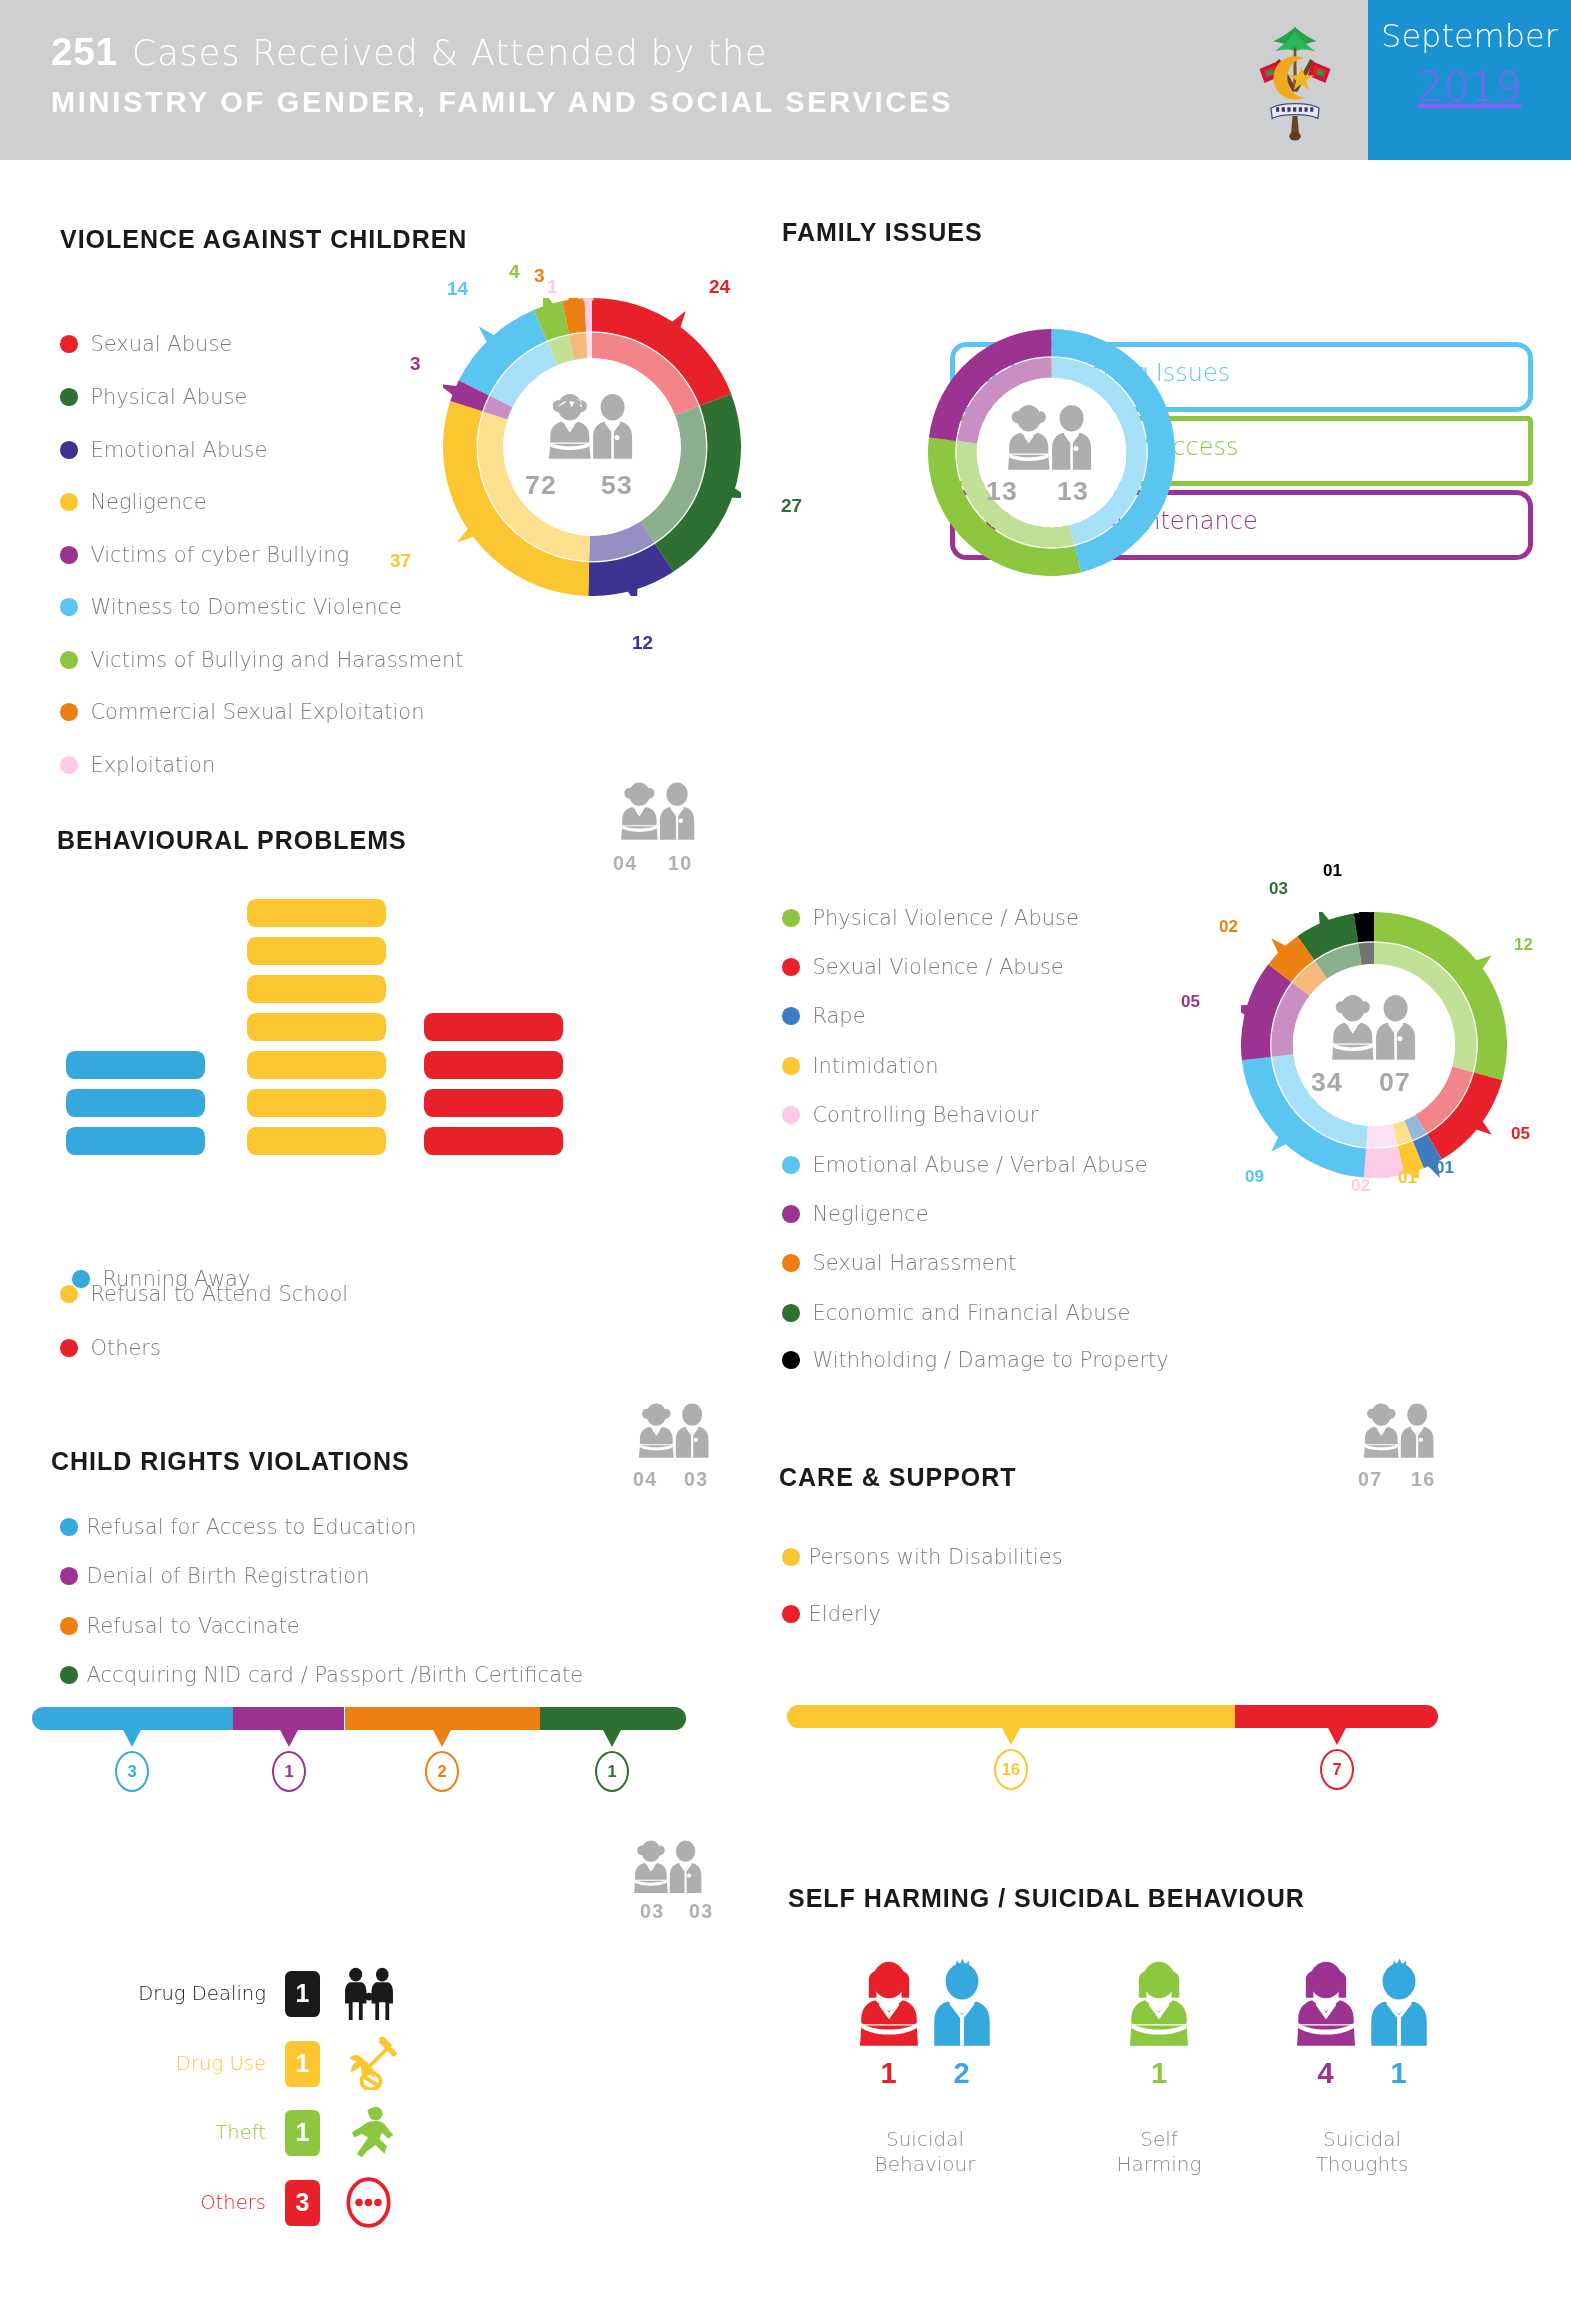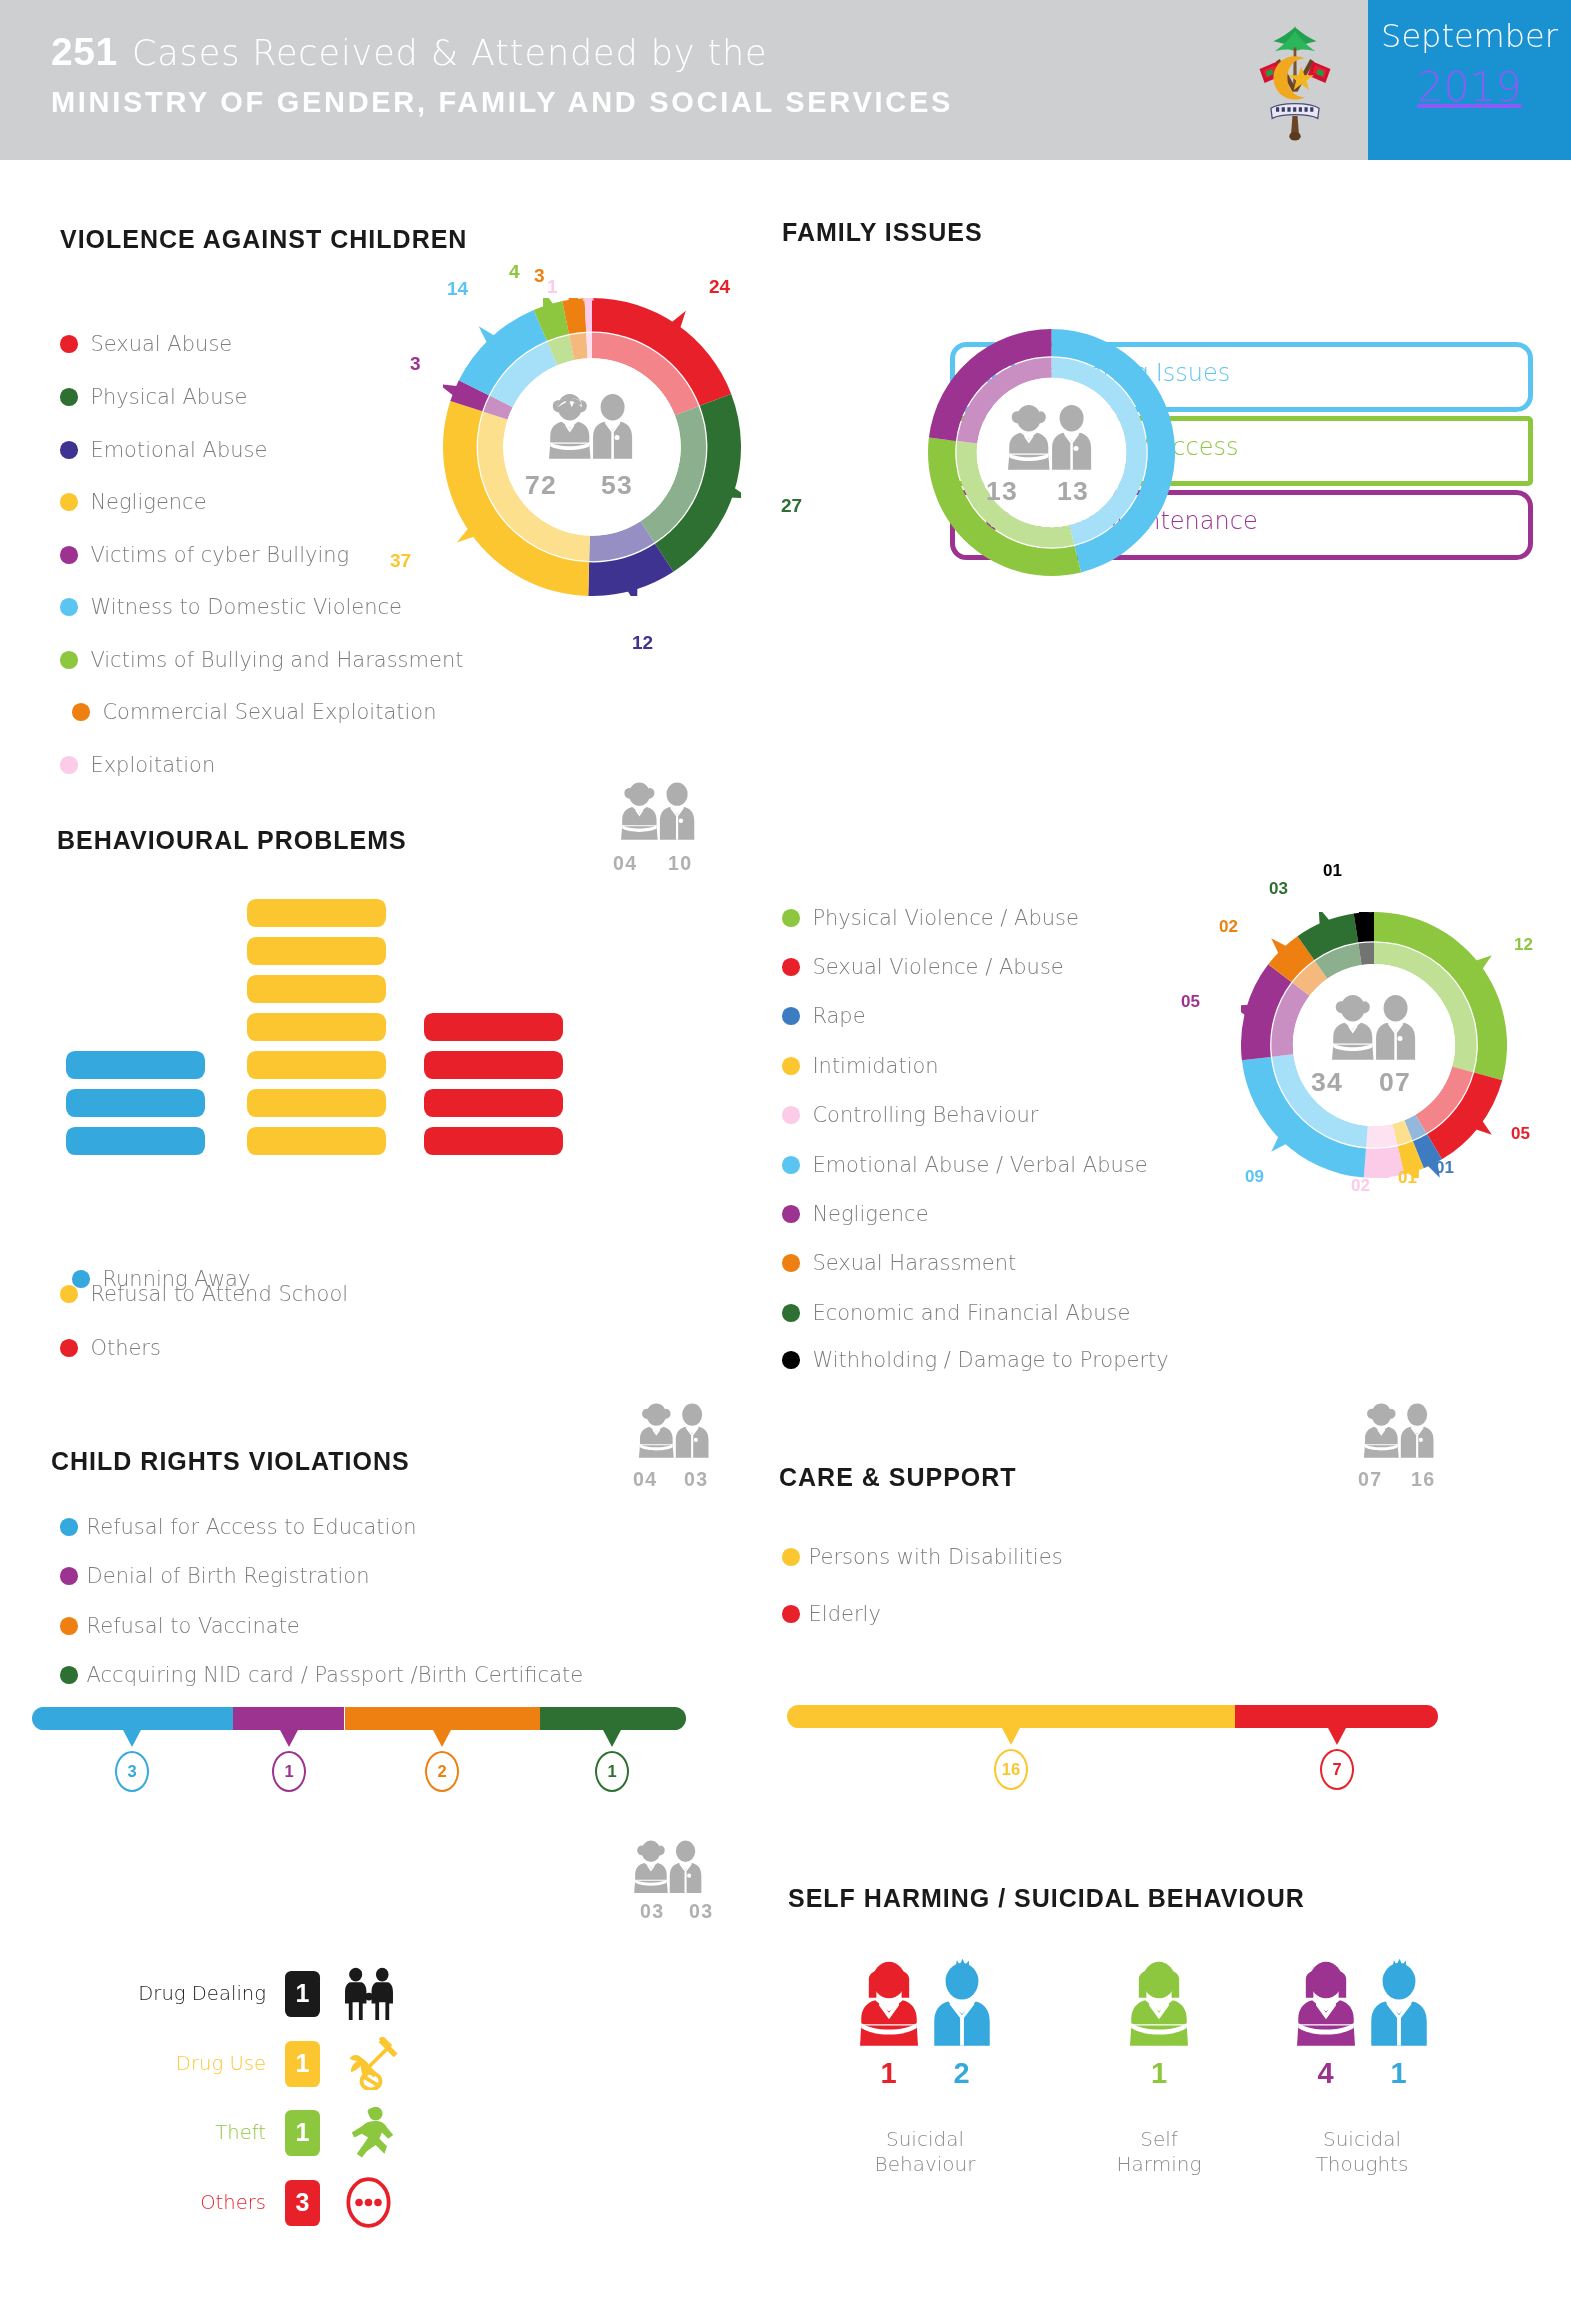--- a/index.html
+++ b/index.html
@@ -123,21 +123,21 @@
         <span class="ltxt">Victims of cyber Bullying</span>
       </div>
       <div class="legend-item" style="left: 60px; top: 595px;">
         <span class="ldot" style="background: rgb(91, 197, 242);"></span>
         <span class="ltxt">Witness to Domestic Violence</span>
       </div>
       <div class="legend-item" style="left: 60px; top: 648px;">
         <span class="ldot" style="background: rgb(141, 198, 63);"></span>
         <span class="ltxt">Victims of Bullying and Harassment</span>
       </div>
-      <div class="legend-item" style="left: 72px; top: 700px;">
+      <div class="legend-item" style="left: 60px; top: 700px;">
         <span class="ldot" style="background: rgb(238, 128, 18);"></span>
         <span class="ltxt">Commercial Sexual Exploitation</span>
       </div>
       <div class="legend-item" style="left: 60px; top: 753px;">
         <span class="ldot" style="background: rgb(251, 203, 232);"></span>
         <span class="ltxt">Exploitation</span>
       </div>
     </div>
 
   <div class="donut-wrap" style="left:443px; top:298px; width:298px; height:298px;">

